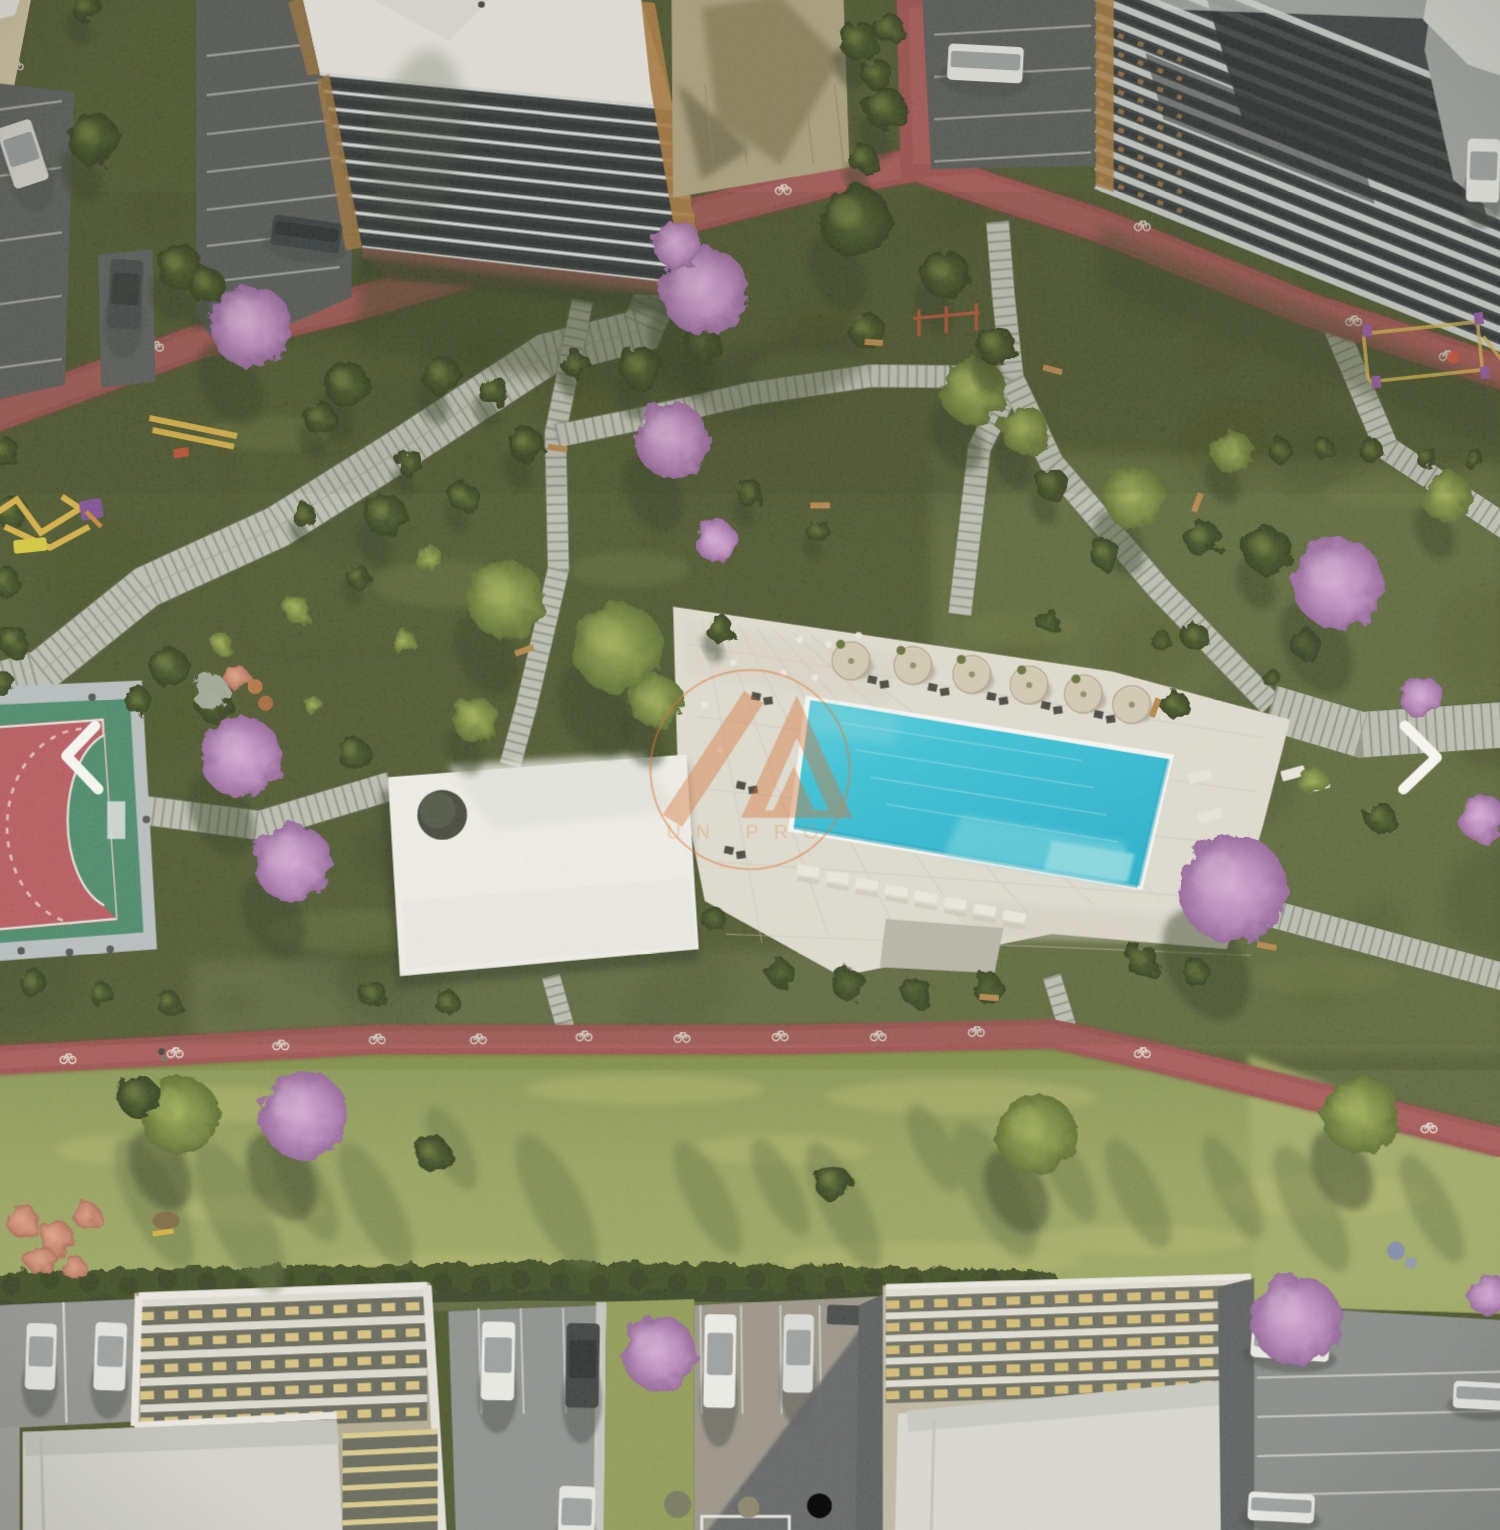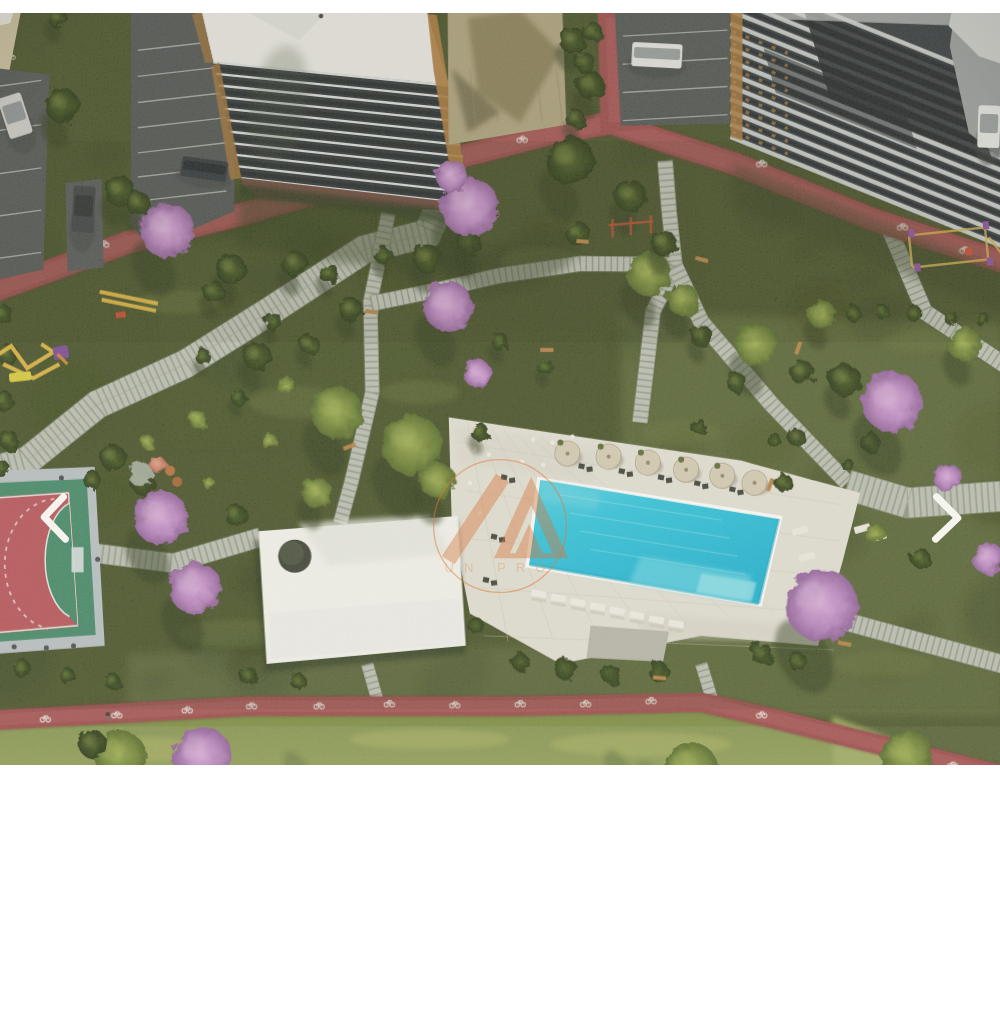--- a/index.html
+++ b/index.html
@@ -1,15 +1,15 @@
 <!DOCTYPE html>
 <html><head><meta charset="utf-8"><style>
 html,body{margin:0;padding:0;background:#fff;}
 body{font-family:"Liberation Sans",sans-serif;}
-#scene{width:1000px;height:752px;overflow:hidden;margin-top:13px;}
+#scene{width:1000px;height:1020px;overflow:hidden;}
 #scene svg{filter:blur(0.45px);width:1006px;height:1026px;margin:-3px 0 0 -3px;}
 </style></head><body>
 <div id="scene"><svg xmlns="http://www.w3.org/2000/svg" width="1000" height="1020" viewBox="0 0 1000 1020" preserveAspectRatio="none">
       <defs>
 <linearGradient id="grassTop" x1="0" y1="0" x2="0" y2="1">
  <stop offset="0" stop-color="#38431e"></stop>
           <stop offset="0.55" stop-color="#3d4922"></stop>
           <stop offset="1" stop-color="#445027"></stop>
 </linearGradient>
 <linearGradient id="lawn" x1="0" y1="0" x2="0" y2="1">

